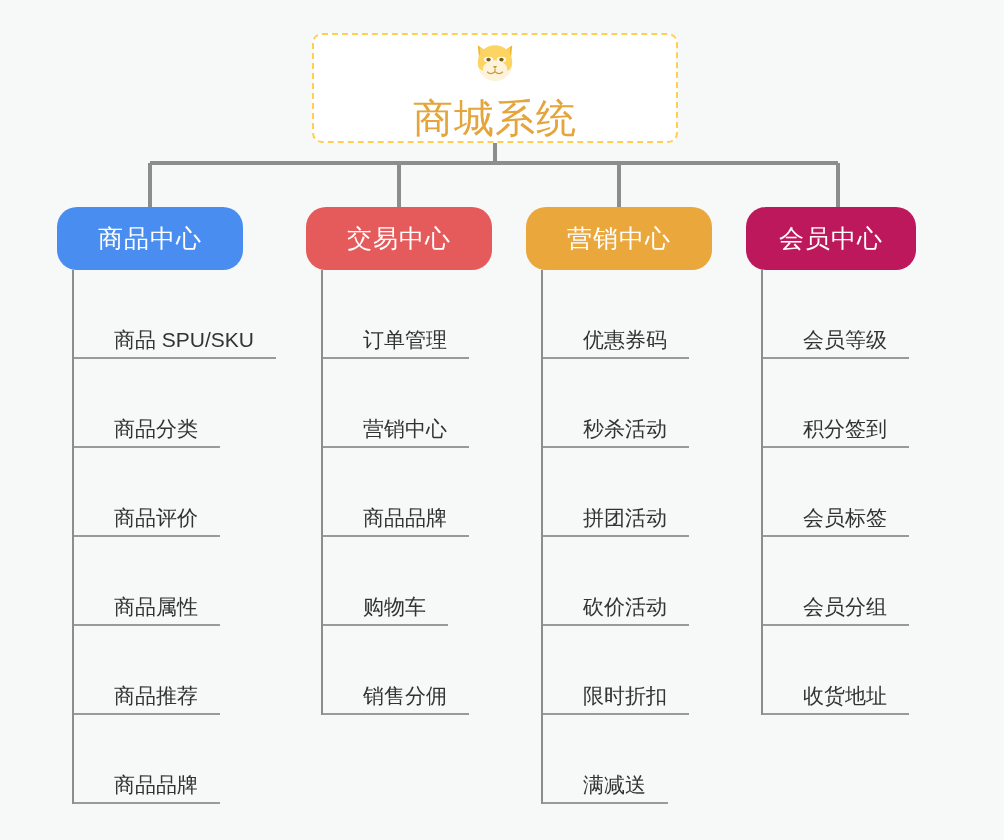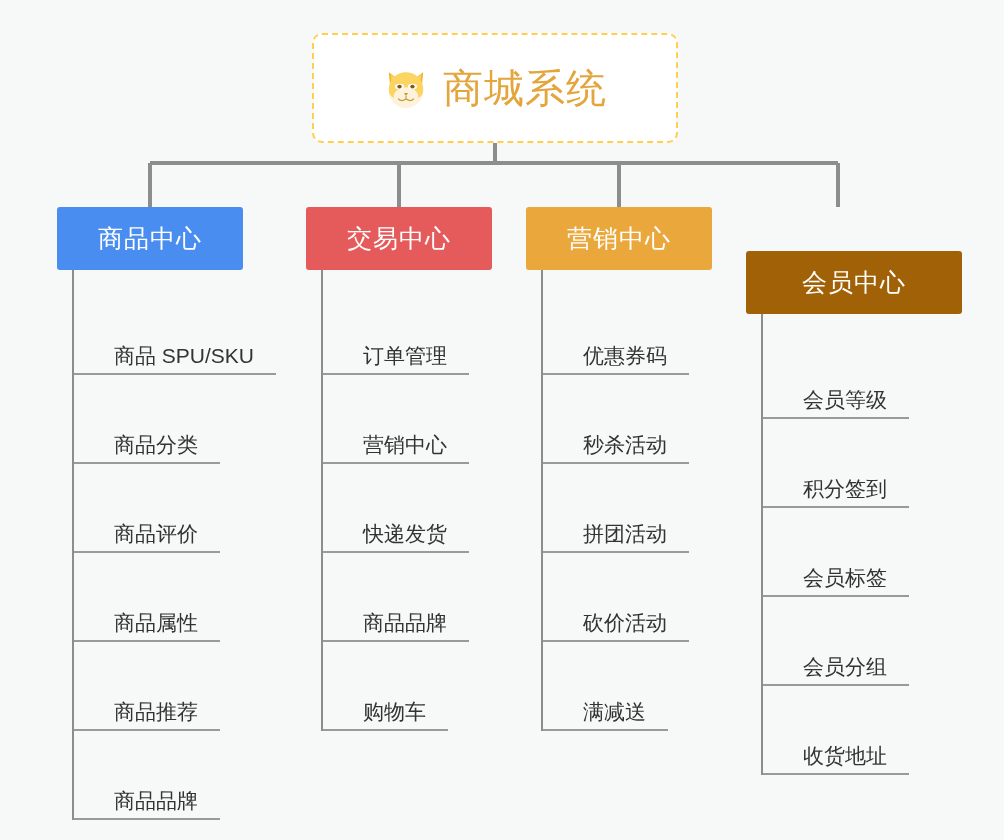--- a/index.html
+++ b/index.html
@@ -20,53 +20,54 @@
     position: absolute;
     left: 312px; top: 33px;
     width: 366px; height: 110px;
     background: #ffffff;
     border: 2px dashed #ffcf4d;
     border-radius: 10px;
     display: flex;
     align-items: center;
     justify-content: center;
     gap: 14px;
+    flex-direction: column;
   }
   .root-icon { width: 46px; height: 46px; display: block; flex: none; }
   .root-title {
     font-size: 40px;
     color: #e3a53c;
     letter-spacing: 1px;
     line-height: 1;
     white-space: nowrap;
   }
 
   
   #connectors { position: absolute; left: 0; top: 0; width: 1004px; height: 840px; pointer-events: none; }
 
   
   .branch {
     position: absolute;
     top: 207px;
   }
   .branch-header {
     height: 63px;
-    border-radius: 3px;
+    border-radius: 20px;
     display: flex;
     align-items: center;
     justify-content: center;
     color: #ffffff;
     font-size: 25px;
     letter-spacing: 1px;
   }
   .branch-items {
     position: relative;
     margin-left: 15px;
     border-left: 2px solid #8d8d8d;
-    padding-top: 16px;
+    padding-top: 0;
   }
   .branch-item {
     position: relative;
     height: 89px;
     display: flex;
     align-items: flex-end;
     justify-content: flex-start;
   }
   .item-inner {
     display: inline-block;
@@ -79,21 +80,21 @@
   }
 
   
   .branch.c0 { left: 57px; }
   .branch.c0 .branch-header { width: 186px; background: #4a8df0; }
   .branch.c1 { left: 306px; }
   .branch.c1 .branch-header { width: 186px; background: #e55a5a; }
   .branch.c2 { left: 526px; }
   .branch.c2 .branch-header { width: 186px; background: #eaa73c; }
   .branch.c3 { left: 746px; }
-  .branch.c3 .branch-header { width: 216px; background: #a16207; margin-top: 44px; }
+  .branch.c3 .branch-header { width: 170px; background: #be185d; }
 </style>
 </head>
 <body>
 
 <div id="diagram">
 
   <svg id="connectors" viewBox="0 0 1004 840" width="1004" height="840" aria-hidden="true">
     <g stroke="#8d8d8d" stroke-width="4" fill="none" stroke-linecap="butt">
       <path d="M495,143 L495,163"></path>
       <path d="M150,163 L838,163"></path>
@@ -151,46 +152,49 @@
   <div class="branch c1">
     <div class="branch-header">交易中心</div>
     <div class="branch-items">
         <div class="branch-item">
           <span class="item-inner">订单管理</span>
         </div>
         <div class="branch-item">
           <span class="item-inner">营销中心</span>
         </div>
         <div class="branch-item">
-          <span class="item-inner">快递发货</span>
-        </div>
-        <div class="branch-item">
           <span class="item-inner">商品品牌</span>
         </div>
         <div class="branch-item">
           <span class="item-inner">购物车</span>
+        </div>
+        <div class="branch-item">
+          <span class="item-inner">销售分佣</span>
         </div>
       </div>
   </div>
   <div class="branch c2">
     <div class="branch-header">营销中心</div>
     <div class="branch-items">
         <div class="branch-item">
           <span class="item-inner">优惠券码</span>
         </div>
         <div class="branch-item">
           <span class="item-inner">秒杀活动</span>
         </div>
         <div class="branch-item">
           <span class="item-inner">拼团活动</span>
         </div>
         <div class="branch-item">
           <span class="item-inner">砍价活动</span>
         </div>
         <div class="branch-item">
+          <span class="item-inner">限时折扣</span>
+        </div>
+        <div class="branch-item">
           <span class="item-inner">满减送</span>
         </div>
       </div>
   </div>
   <div class="branch c3">
     <div class="branch-header">会员中心</div>
     <div class="branch-items">
         <div class="branch-item">
           <span class="item-inner">会员等级</span>
         </div>

